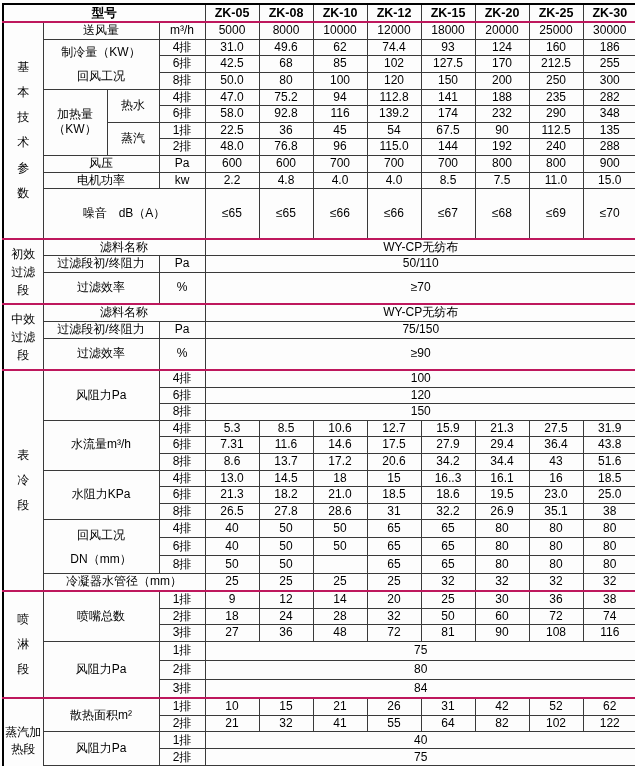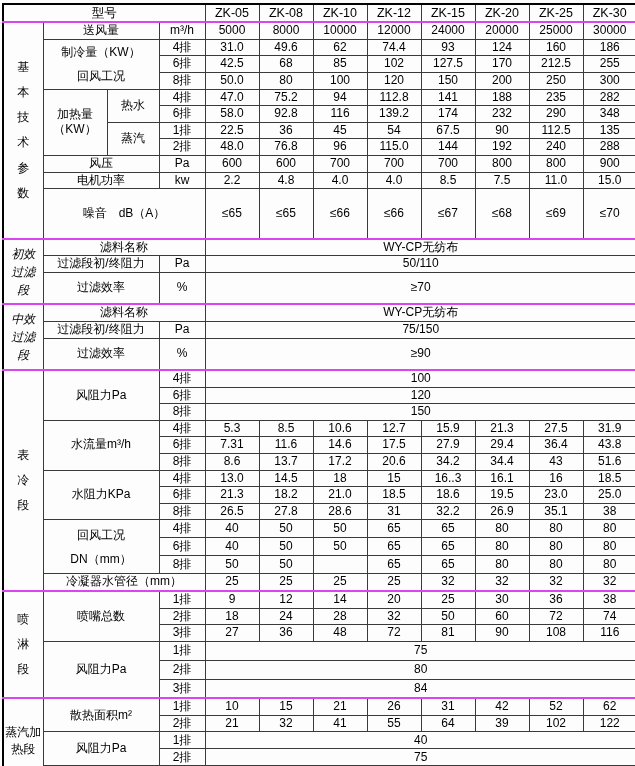--- a/index.html
+++ b/index.html
@@ -4,26 +4,26 @@
 <style>
   html,body{margin:0;padding:0;background:#ffffff;}
   .sheet{width:635px;height:766px;box-sizing:border-box;padding:3px 2px;background:#fdfdfd;}
   table{border-collapse:collapse;table-layout:fixed;width:630px;border:2px solid #000;
         font-family:"Liberation Sans",sans-serif;font-size:12px;color:#000;}
   td{border:1px solid #3a3a3a;text-align:center;vertical-align:middle;
      white-space:pre-line;padding:0 1px;overflow:hidden;line-height:1.3;}
   tr{height:16px;}
   tr.h17{height:17px;} tr.h18{height:18px;} tr.h19{height:19px;}
   tr.h32{height:32px;} tr.h50{height:50px;}
-  tr.sec-top td{border-top:2px solid #d946ef;}
+  tr.sec-top td{border-top:2px solid #be185d;}
   td.gap{line-height:2.0;margin-top:28px;}
   td.v1{line-height:2.1;}
-  td.v2{line-height:1.5;font-style:italic;}
+  td.v2{line-height:1.5;}
   td.v3{line-height:1.35;}
-  td.hdr{font-size:12.5px;}
+  td.hdr{font-size:12.5px;font-weight:bold;}
 </style>
 </head>
 <body>
 
 <div class="sheet">
   <table>
     <colgroup>
       <col style="width:40px">
         <col style="width:64px">
         <col style="width:52px">
@@ -55,21 +55,21 @@
 技
 术
 参
 数</td>
           <td colspan="2">送风量</td>
           <td>m³/h</td>
           <td>5000</td>
           <td>8000</td>
           <td>10000</td>
           <td>12000</td>
-          <td>24000</td>
+          <td>18000</td>
           <td>20000</td>
           <td>25000</td>
           <td>30000</td>
         </tr>
         <tr>
           <td colspan="2" rowspan="3" class="gap">制冷量（KW）
 回风工况</td>
           <td>4排</td>
           <td>31.0</td>
           <td>49.6</td>
@@ -413,21 +413,21 @@
           <td>52</td>
           <td>62</td>
         </tr>
         <tr>
           <td>2排</td>
           <td>21</td>
           <td>32</td>
           <td>41</td>
           <td>55</td>
           <td>64</td>
-          <td>39</td>
+          <td>82</td>
           <td>102</td>
           <td>122</td>
         </tr>
         <tr class="h17">
           <td colspan="2" rowspan="2">风阻力Pa</td>
           <td>1排</td>
           <td colspan="8">40</td>
         </tr>
         <tr class="h17">
           <td>2排</td>

